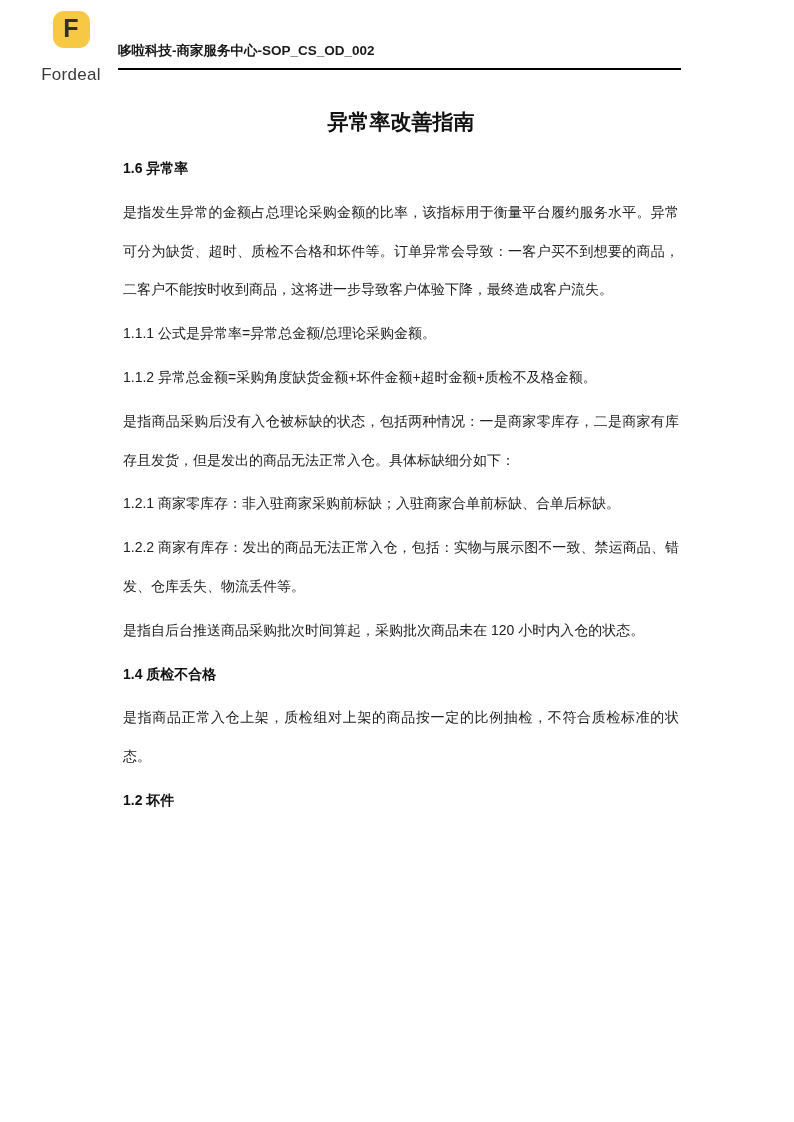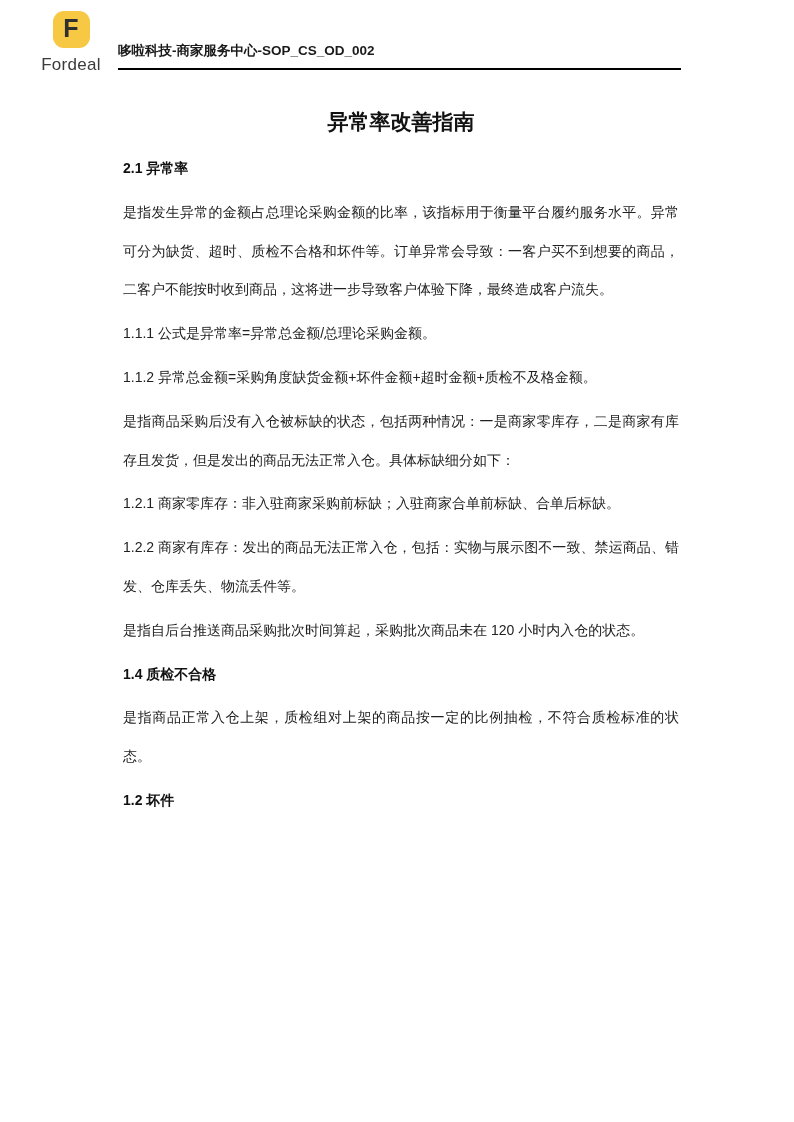--- a/index.html
+++ b/index.html
@@ -36,21 +36,21 @@
     justify-content: center;
   }
   .logo-letter {
     font-size: 25px;
     font-weight: bold;
     color: #2F2F2F;
     line-height: 1;
     transform: translateY(-1px);
   }
   .logo-wordmark {
-    margin-top: 8px;
+    margin-top: 18px;
     font-size: 17px;
     color: #3a3a3a;
     letter-spacing: 0.3px;
     line-height: 1;
   }
 
   .doc-code-rule {
     position: absolute;
     left: 118px;
     top: 42px;
@@ -122,21 +122,21 @@
   <div class="doc-code-rule">
     <span>哆啦科技-商家服务中心-SOP_CS_OD_002</span>
   </div>
 
   <div class="content">
 
     <h1 class="doc-title">异常率改善指南</h1>
 
 
 
-    <h4 class="h-term">2.1 异常率</h4>
+    <h4 class="h-term">1.6 异常率</h4>
     <p class="para">是指发生异常的金额占总理论采购金额的比率，该指标用于衡量平台履约服务水平。异常可分为缺货、超时、质检不合格和坏件等。订单异常会导致：一客户买不到想要的商品，二客户不能按时收到商品，这将进一步导致客户体验下降，最终造成客户流失。</p>
     <p class="para">1.1.1 公式是异常率=异常总金额/总理论采购金额。</p>
     <p class="para">1.1.2 异常总金额=采购角度缺货金额+坏件金额+超时金额+质检不及格金额。</p>
 
     <p class="para">是指商品采购后没有入仓被标缺的状态，包括两种情况：一是商家零库存，二是商家有库存且发货，但是发出的商品无法正常入仓。具体标缺细分如下：</p>
     <p class="para">1.2.1 商家零库存：非入驻商家采购前标缺；入驻商家合单前标缺、合单后标缺。</p>
     <p class="para">1.2.2 商家有库存：发出的商品无法正常入仓，包括：实物与展示图不一致、禁运商品、错发、仓库丢失、物流丢件等。</p>
 
     <p class="para">是指自后台推送商品采购批次时间算起，采购批次商品未在 120 小时内入仓的状态。</p>
 

